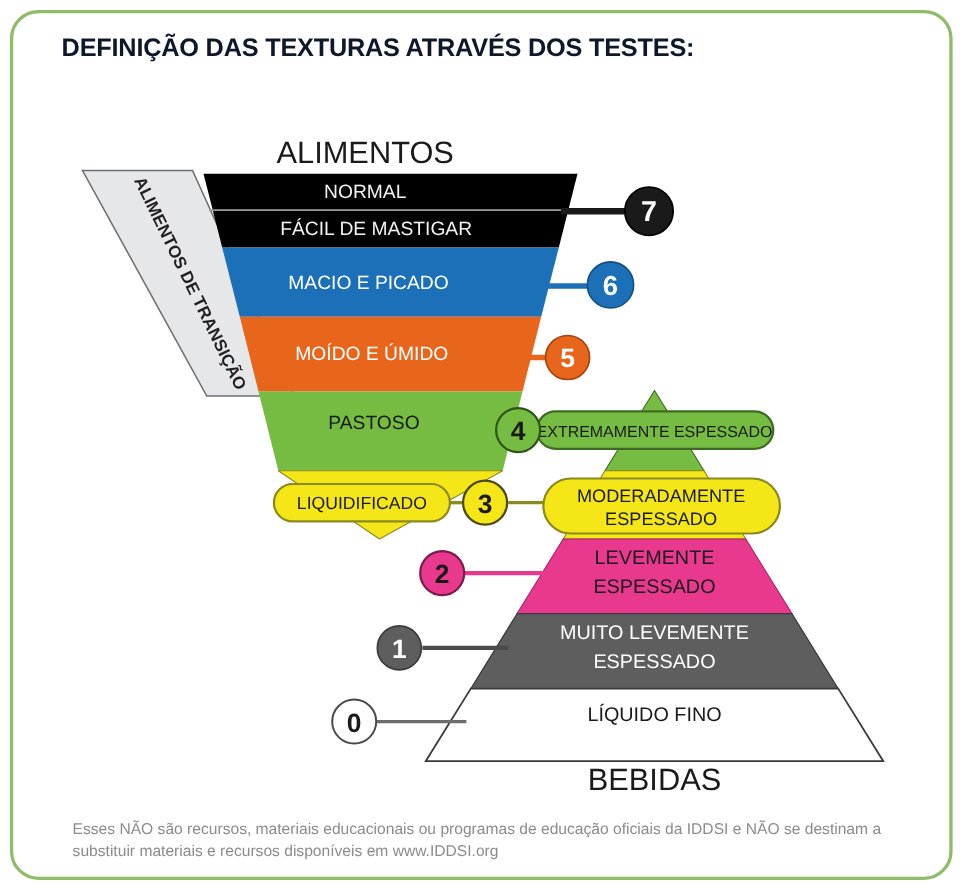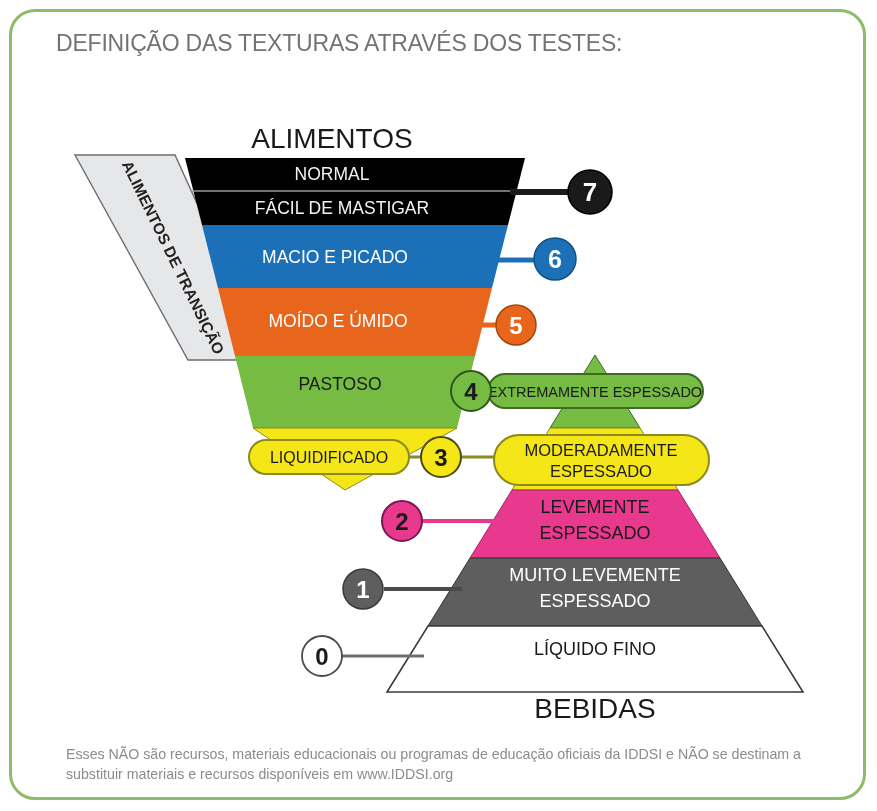--- a/index.html
+++ b/index.html
@@ -15,22 +15,22 @@
     width:857px; height:791px;
     box-sizing:border-box;
     border:3px solid #8FBC68;
     border-radius:26px;
     background:#ffffff;
   }
   .title{
     position:absolute;
     left:56px; top:30px;
     font-size:23px;
-    font-weight:normal;
-    color:#737373;
+    font-weight:bold;
+    color:#0f172a;
     letter-spacing:-0.2px;
     white-space:nowrap;
     text-align:center;
   }
   .stage{
     position:absolute;
     left:0; top:0;
     width:877px; height:811px;
   }
   .footer{

